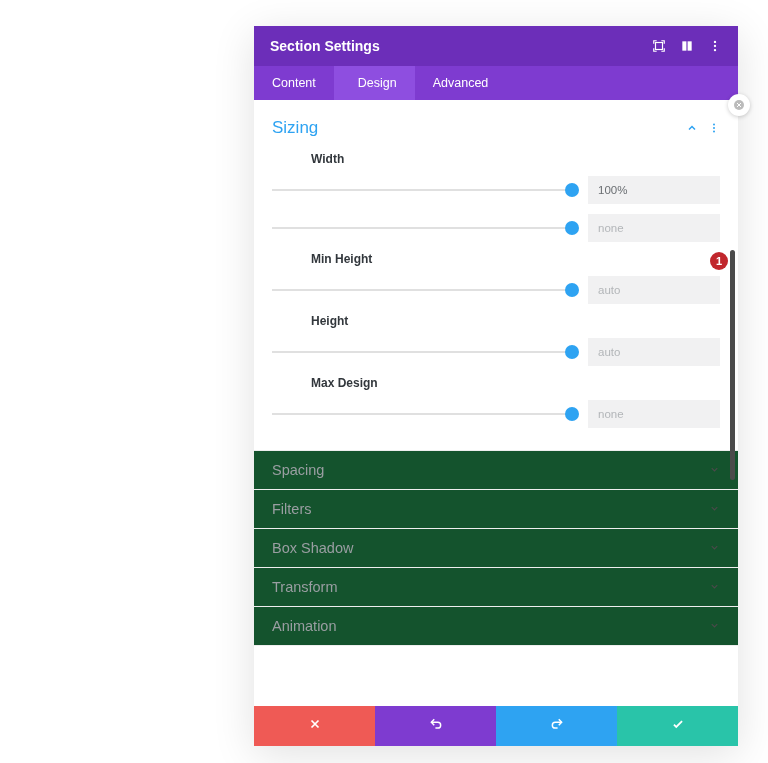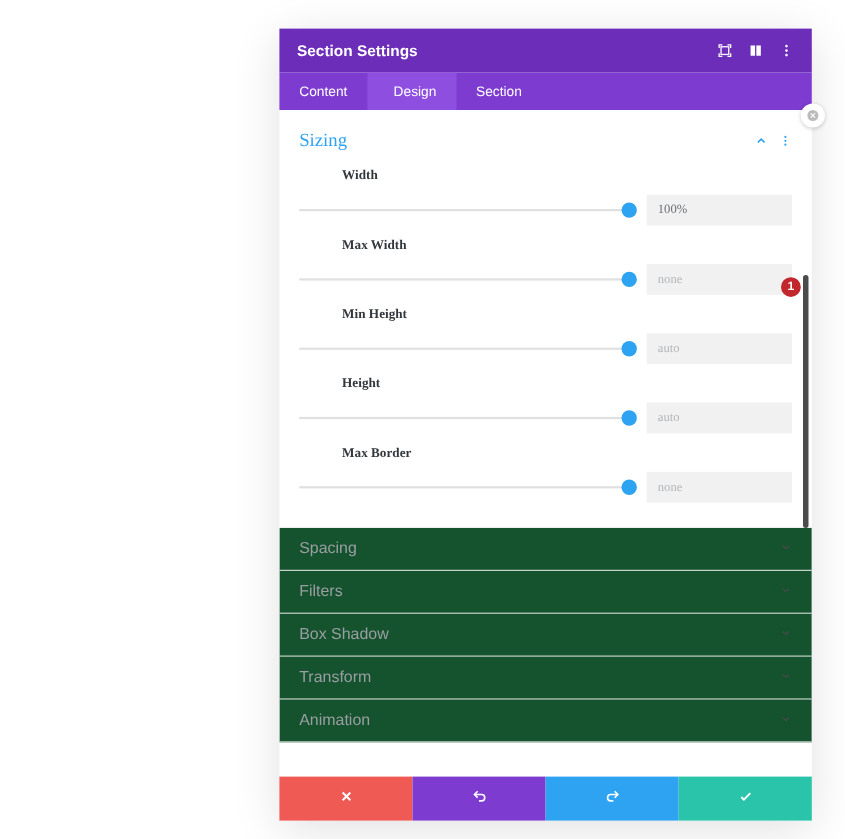--- a/index.html
+++ b/index.html
@@ -36,21 +36,20 @@
     background: #fff; box-shadow: 0 1px 4px rgba(0,0,0,0.2);
     display:flex;align-items:center;justify-content:center;
   }
   .close-badge svg { width:12px; height:12px; }
   .body {
     flex: 1; overflow: hidden; display:flex; flex-direction:column;
     position:relative;
   }
   .section-open {
     padding: 18px 18px 22px 18px;
-    font-family: Liberation Serif, serif;
   }
   .section-title-row {
     display:flex; align-items:center; justify-content:space-between;
     margin-bottom: 14px;
   }
   .section-title {
     color: #2ea3f2; font-size: 17px; font-weight: 500;
   }
   .section-title-icons { display:flex; gap:10px; align-items:center; color:#2ea3f2; }
   .section-title-icons svg { width:12px;height:12px;display:block; }
@@ -134,21 +133,21 @@
               <circle cx="12" cy="12" r="2"></circle>
               <circle cx="12" cy="19" r="2"></circle>
             </svg>
         </span>
       </div>
     </div>
 
     <div class="tabs">
       <div class="tab">Content</div>
       <div class="tab active">Design</div>
-      <div class="tab">Section</div>
+      <div class="tab">Advanced</div>
     </div>
 
     <div class="close-badge">
       <svg viewBox="0 0 24 24" fill="#bbb">
           <circle cx="12" cy="12" r="10"></circle>
           <path d="M8 8l8 8M16 8l-8 8" stroke="#fff" stroke-width="2"></path>
         </svg>
     </div>
 
     <div class="body">
@@ -179,21 +178,20 @@
           <div class="field-row">
             <div class="slider">
               <div class="slider-track"></div>
                 <div class="slider-thumb"></div>
             </div>
             <div class="value-box">100%</div>
           </div>
         </div>
 
         <div class="field">
-          <div class="field-label">Max Width</div>
           <div class="field-row">
             <div class="slider">
               <div class="slider-track"></div>
                 <div class="slider-thumb"></div>
             </div>
             <div class="value-box placeholder">none</div>
           </div>
         </div>
 
         <div class="field">
@@ -212,21 +210,21 @@
           <div class="field-row">
             <div class="slider">
               <div class="slider-track"></div>
                 <div class="slider-thumb"></div>
             </div>
             <div class="value-box placeholder">auto</div>
           </div>
         </div>
 
         <div class="field">
-          <div class="field-label">Max Border</div>
+          <div class="field-label">Max Design</div>
           <div class="field-row">
             <div class="slider">
               <div class="slider-track"></div>
                 <div class="slider-thumb"></div>
             </div>
             <div class="value-box placeholder">none</div>
           </div>
         </div>
       </div>
 

